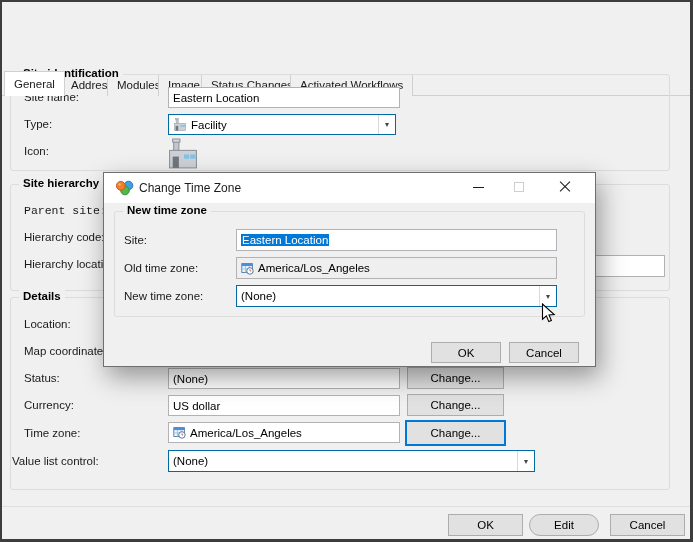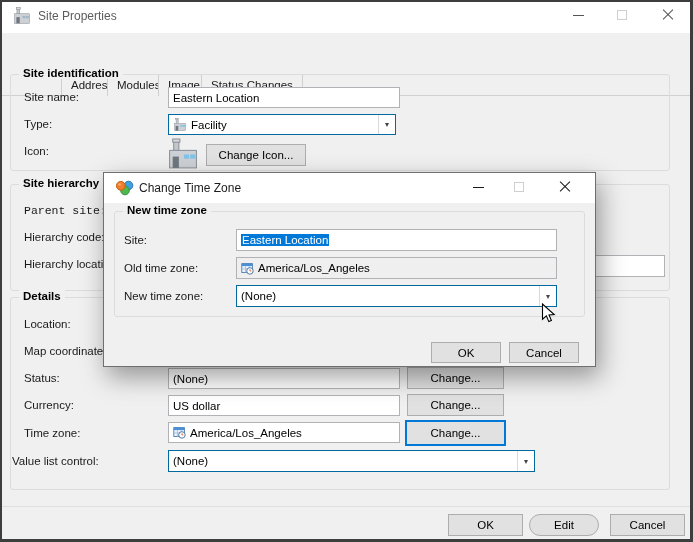--- a/index.html
+++ b/index.html
@@ -53,49 +53,29 @@
   .modal .group > .gtitle { background:#f0f0f0; }
   .mwinbtn { position:absolute; top:0; width:30px; height:28px; display:flex; align-items:center; justify-content:center; color:#1a1a1a; }
 
   .cursor { position:absolute; z-index:20; }
 </style>
 </head>
 <body>
 
 <div class="stage">
 
-  <div class="titlebar">
-    <span class="app-icon">
-      <svg width="18" height="18" viewBox="0 0 32 32">
-        <rect x="7" y="2" width="5" height="11" fill="#c3c7cc" stroke="#8a9097"></rect>
-        <rect x="6" y="1" width="7" height="3" fill="#d8dbde" stroke="#8a9097"></rect>
-        <rect x="3" y="12" width="26" height="17" fill="#cdd1d6" stroke="#8a9097"></rect>
-        <rect x="17" y="16" width="5" height="4" fill="#9fb6c4"></rect>
-        <rect x="23" y="16" width="5" height="4" fill="#9fb6c4"></rect>
-        <rect x="6" y="18" width="6" height="11" fill="#6f767e"></rect>
-      </svg>
-    </span>
-    <span class="title">Site Properties</span>
-    <span class="winbtn" style="left:561px;">
-        <span class="i-min"></span>
-      </span>
-    <span class="winbtn" style="left:605px;">
-        <span class="i-max disabled-glyph"></span>
-      </span>
-    <span class="winbtn" style="left:651px;">
-        <span class="i-close"></span>
-      </span>
-  </div>
 
   <div class="tabstrip">
     <div class="tabline"></div>
+    <div class="tab selected" style="left:4px;">General</div>
     <div class="tab" style="left:61px;">Address</div>
     <div class="tab" style="left:107px;">Modules</div>
     <div class="tab" style="left:158px;">Image</div>
     <div class="tab" style="left:201px;">Status Changes</div>
+    <div class="tab" style="left:290px;">Activated Workflows</div>
   </div>
 
   <div class="group" style="left:10px; top:74px; width:660px; height:97px;">
     <span class="gtitle">Site identification</span>
   </div>
   <span class="lbl" style="left:24px; top:91px;">Site name:</span>
   <div class="field" style="left:168px; top:87px; width:232px; height:21px;">
     <span>Eastern Location</span>
   </div>
   <span class="lbl" style="left:24px; top:118px;">Type:</span>
@@ -117,21 +97,20 @@
   <span style="position:absolute; left:166px; top:138px;">
     <svg width="34" height="33" viewBox="0 0 32 32">
       <rect x="7" y="2" width="5" height="11" fill="#c3c7cc" stroke="#8a9097"></rect>
       <rect x="6" y="1" width="7" height="3" fill="#d8dbde" stroke="#8a9097"></rect>
       <rect x="3" y="12" width="26" height="17" fill="#cdd1d6" stroke="#8a9097"></rect>
       <rect x="17" y="16" width="5" height="4" fill="#7ec3e8"></rect>
       <rect x="23" y="16" width="5" height="4" fill="#7ec3e8"></rect>
       <rect x="6" y="18" width="6" height="11" fill="#6f767e"></rect>
     </svg>
   </span>
-  <div class="btn" style="left:206px; top:144px; width:100px; height:22px;">Change Icon...</div>
 
   <div class="group" style="left:10px; top:184px; width:660px; height:107px;">
     <span class="gtitle">Site hierarchy</span>
   </div>
   <span class="lbl" style="left:24px; top:204px;font-family:Liberation Mono, monospace;">Parent site:</span>
   <span class="lbl" style="left:24px; top:231px;">Hierarchy code:</span>
   <span class="lbl" style="left:24px; top:258px;">Hierarchy location:</span>
   <div class="field" style="left:168px; top:255px; width:497px; height:22px;"></div>
 
   <div class="group" style="left:10px; top:297px; width:660px; height:193px;">

